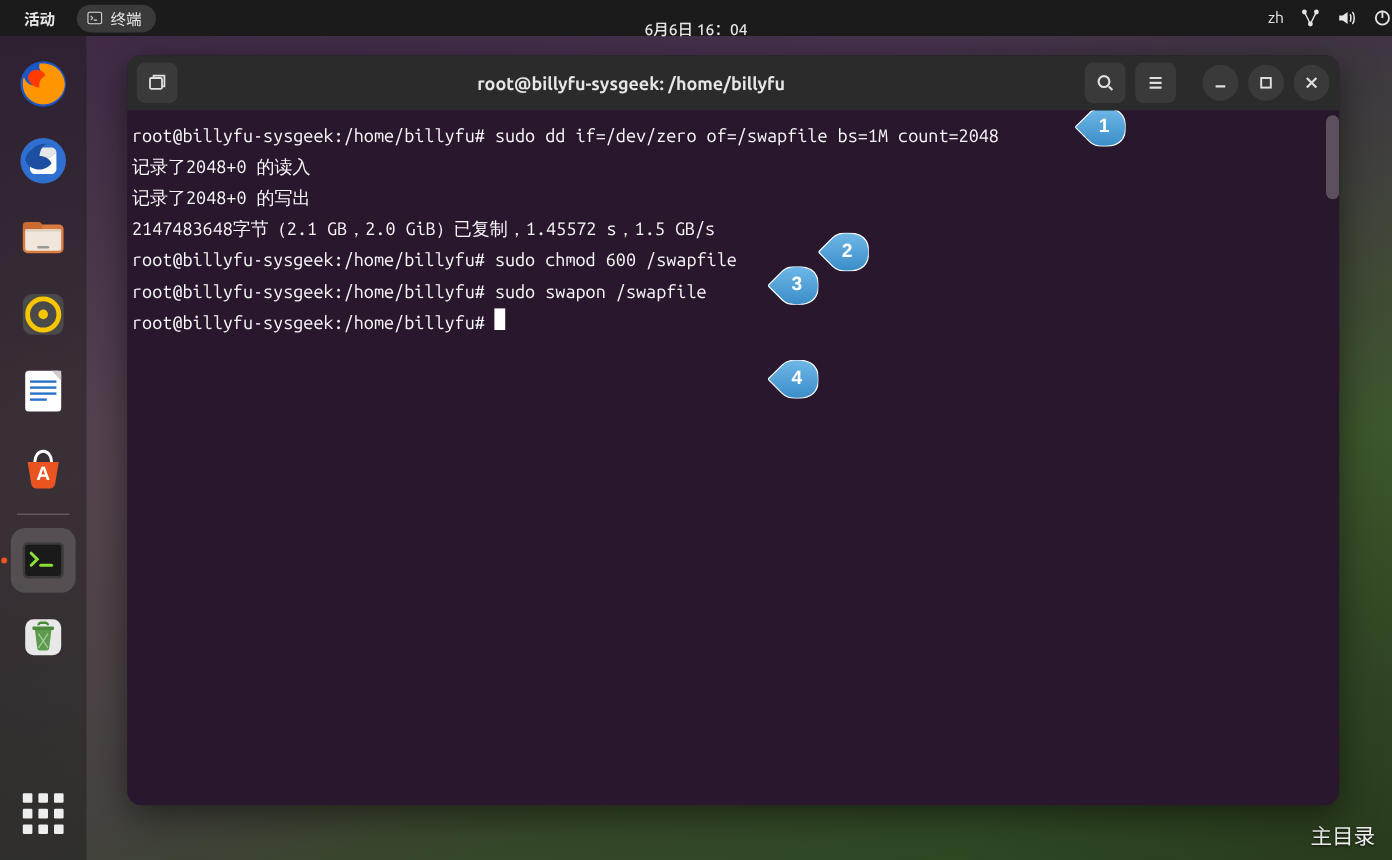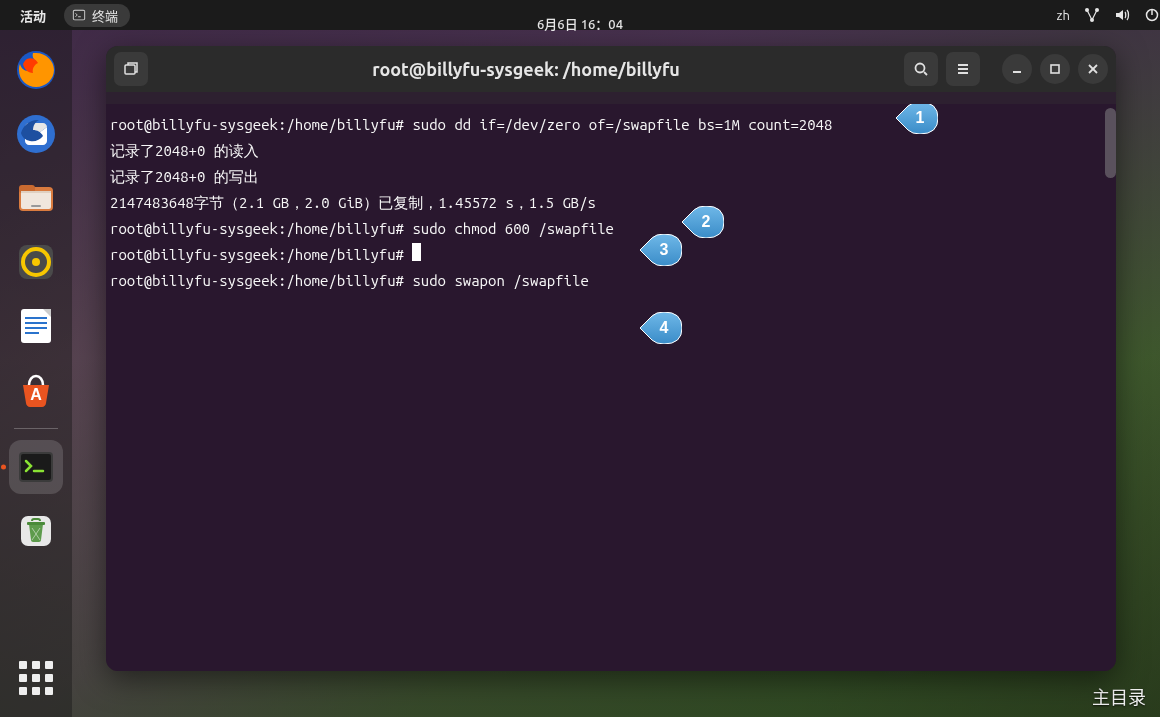--- a/index.html
+++ b/index.html
@@ -134,34 +134,33 @@
       align-items: center;
       justify-content: center;
       cursor: pointer;
       color: #e0e0e0;
     }
     .titlebar-btn.round { border-radius: 50%; width: 30px; height: 30px; }
     .titlebar-title {
       flex: 1;
       text-align: center;
       color: #e6e6e6;
-      font-size: 18px;
+      font-size: 15px;
       font-weight: 600;
     }
     .terminal-body {
       flex: 1;
       background: rgba(40,20,45,0.75);
       padding: 8px 4px 4px 4px;
       font-family: "Ubuntu Mono", "DejaVu Sans Mono", monospace;
       font-size: 15px;
       line-height: 26px;
       color: #f8f8f8;
       position: relative;
       overflow: hidden;
-      margin-top: 12px;
     }
     .term-line { white-space: pre; position: relative; }
     .cursor-block {
       display: inline-block;
       width: 9px;
       height: 18px;
       background: #ffffff;
       vertical-align: text-bottom;
       margin-bottom: 2px;
     }
@@ -371,22 +370,22 @@
           <line x1="11" y1="3" x2="3" y2="11"></line>
         </svg>
     </div>
   </div>
   <div class="terminal-body">
     <div class="term-line">root@billyfu-sysgeek:/home/billyfu# sudo dd if=/dev/zero of=/swapfile bs=1M count=2048</div>
     <div class="term-line">记录了2048+0 的读入</div>
     <div class="term-line">记录了2048+0 的写出</div>
     <div class="term-line">2147483648字节（2.1 GB，2.0 GiB）已复制，1.45572 s，1.5 GB/s</div>
     <div class="term-line">root@billyfu-sysgeek:/home/billyfu# sudo chmod 600 /swapfile</div>
+    <div class="term-line">root@billyfu-sysgeek:/home/billyfu# sudo swapon /swapfile</div>
     <div class="term-line"><span>root@billyfu-sysgeek:/home/billyfu# </span><span class="cursor-block"></span></div>
-    <div class="term-line">root@billyfu-sysgeek:/home/billyfu# sudo swapon /swapfile</div>
 
     <div class="callout" style="left:790px; top:-2px;">
       <svg viewBox="0 0 42 32">
           <defs>
             <linearGradient id="cg" x1="0" y1="0" x2="0" y2="1">
               <stop offset="0" stop-color="#6fb8e8"></stop>
               <stop offset="1" stop-color="#3a8cc8"></stop>
             </linearGradient>
           </defs>
           <path d="M0 16 L12 4 Q16 0 24 0 Q42 0 42 16 Q42 32 24 32 Q16 32 12 28 Z" fill="url(#cg)" stroke="#fff" stroke-width="1"></path>

